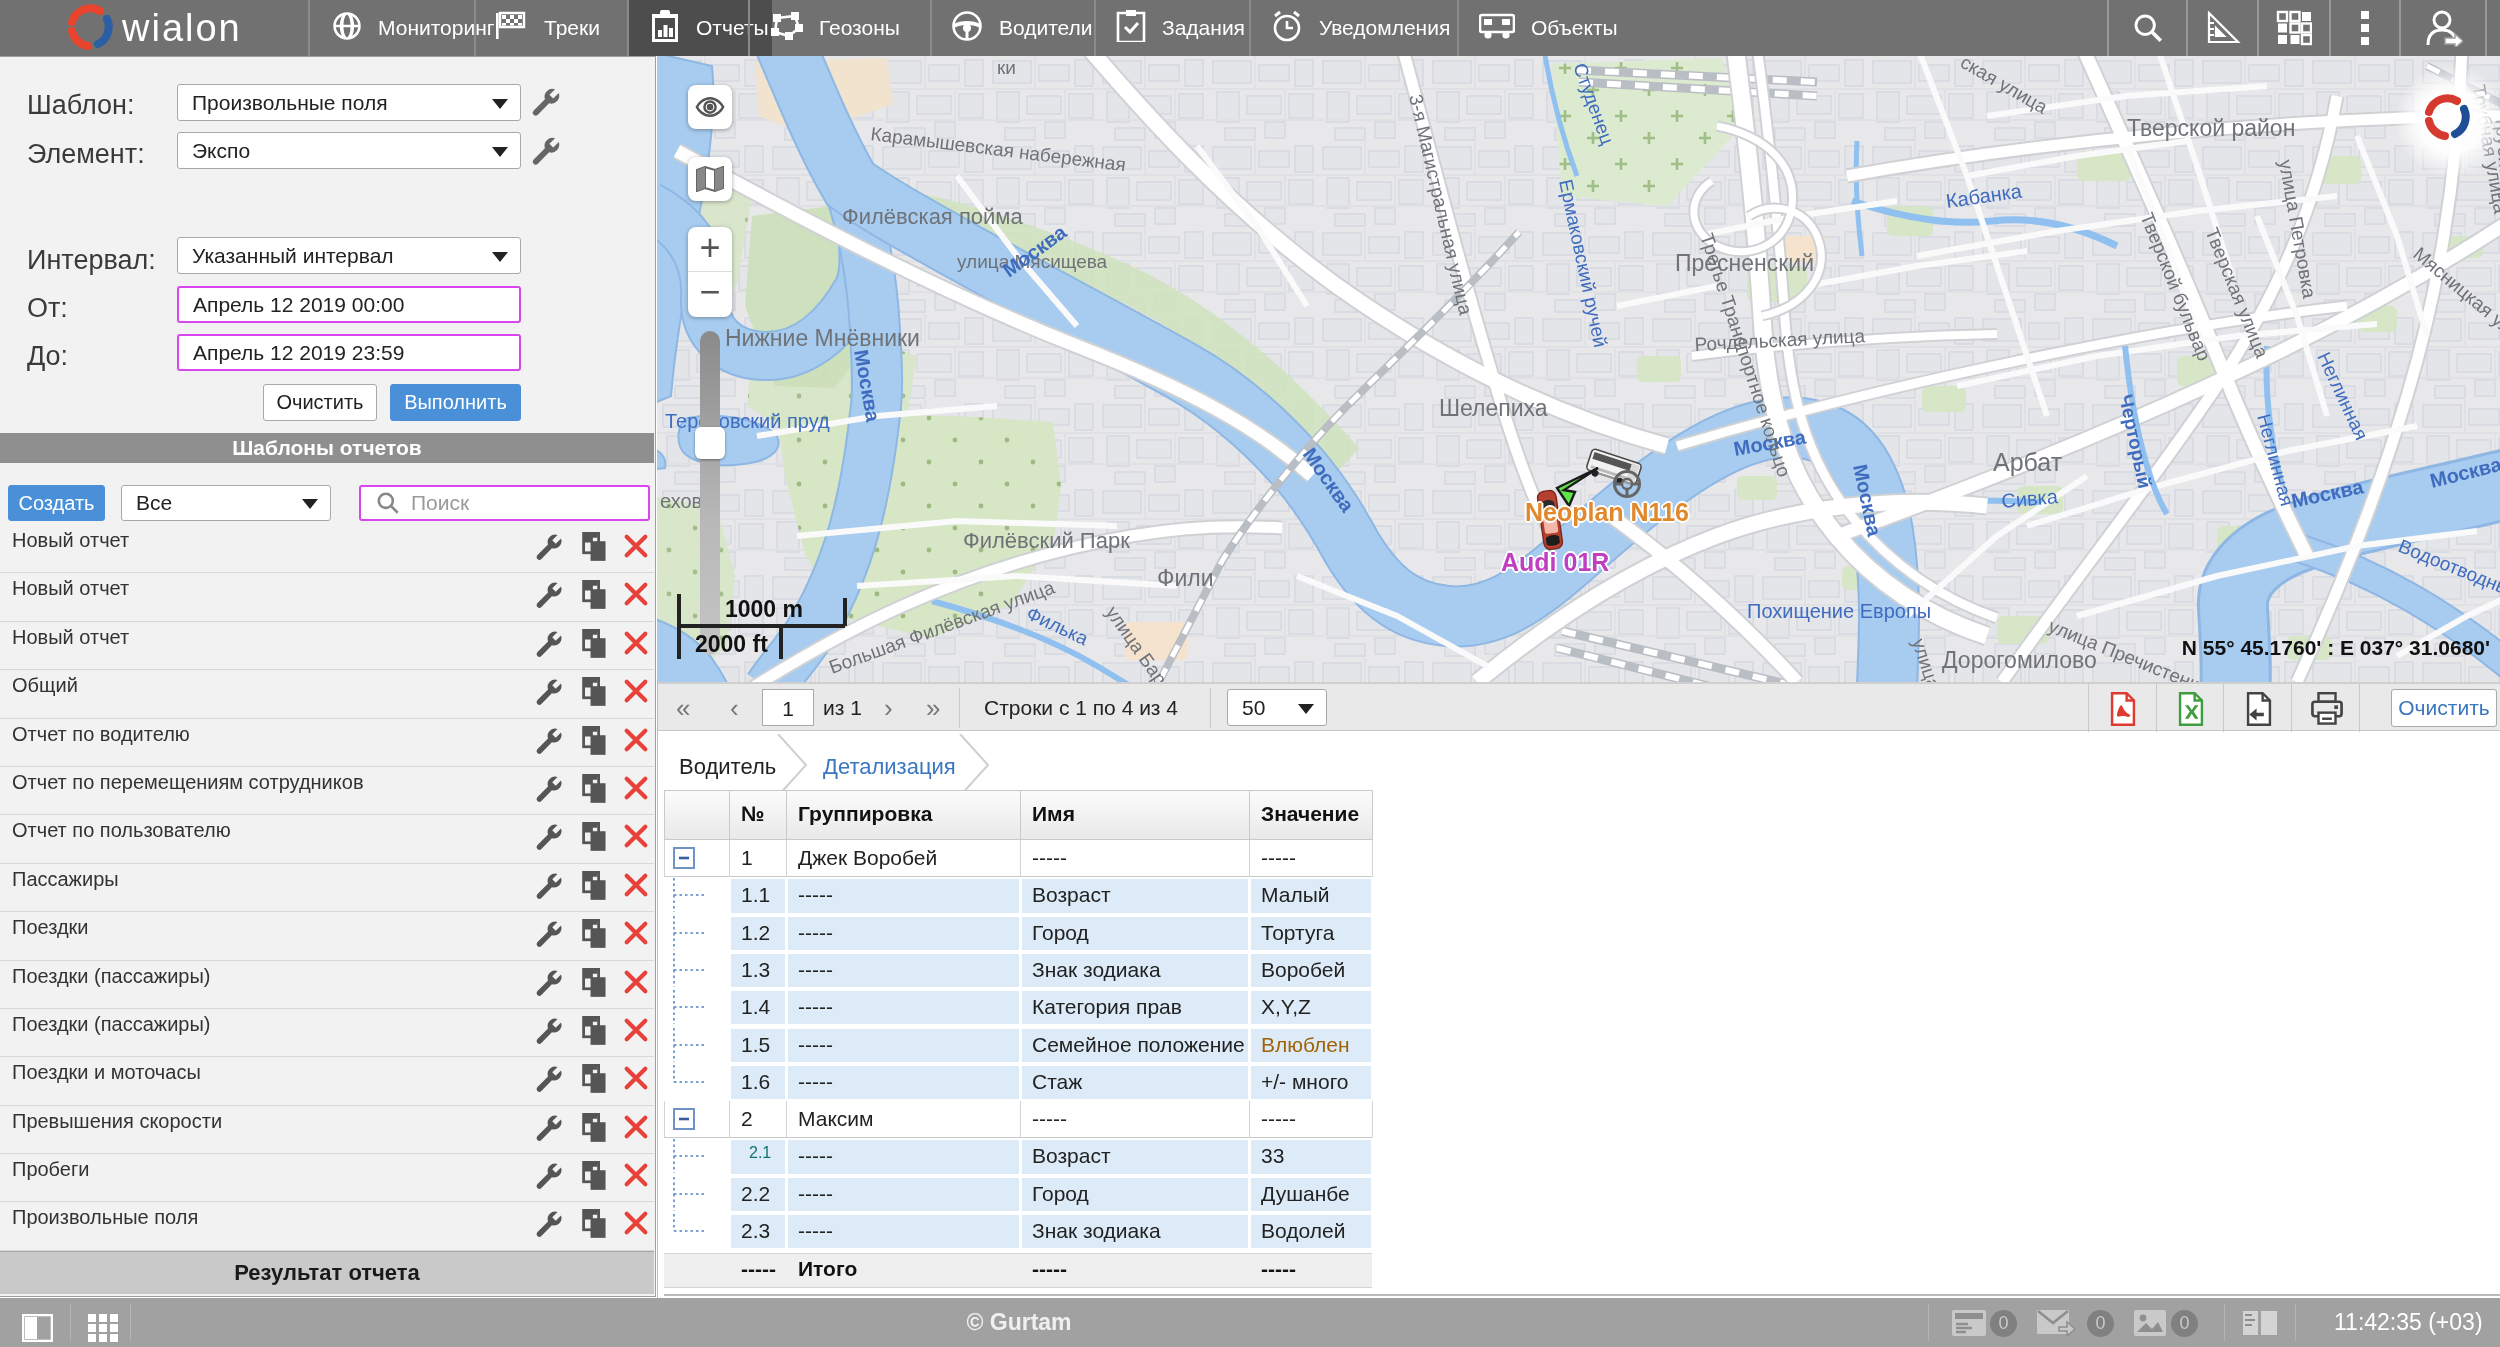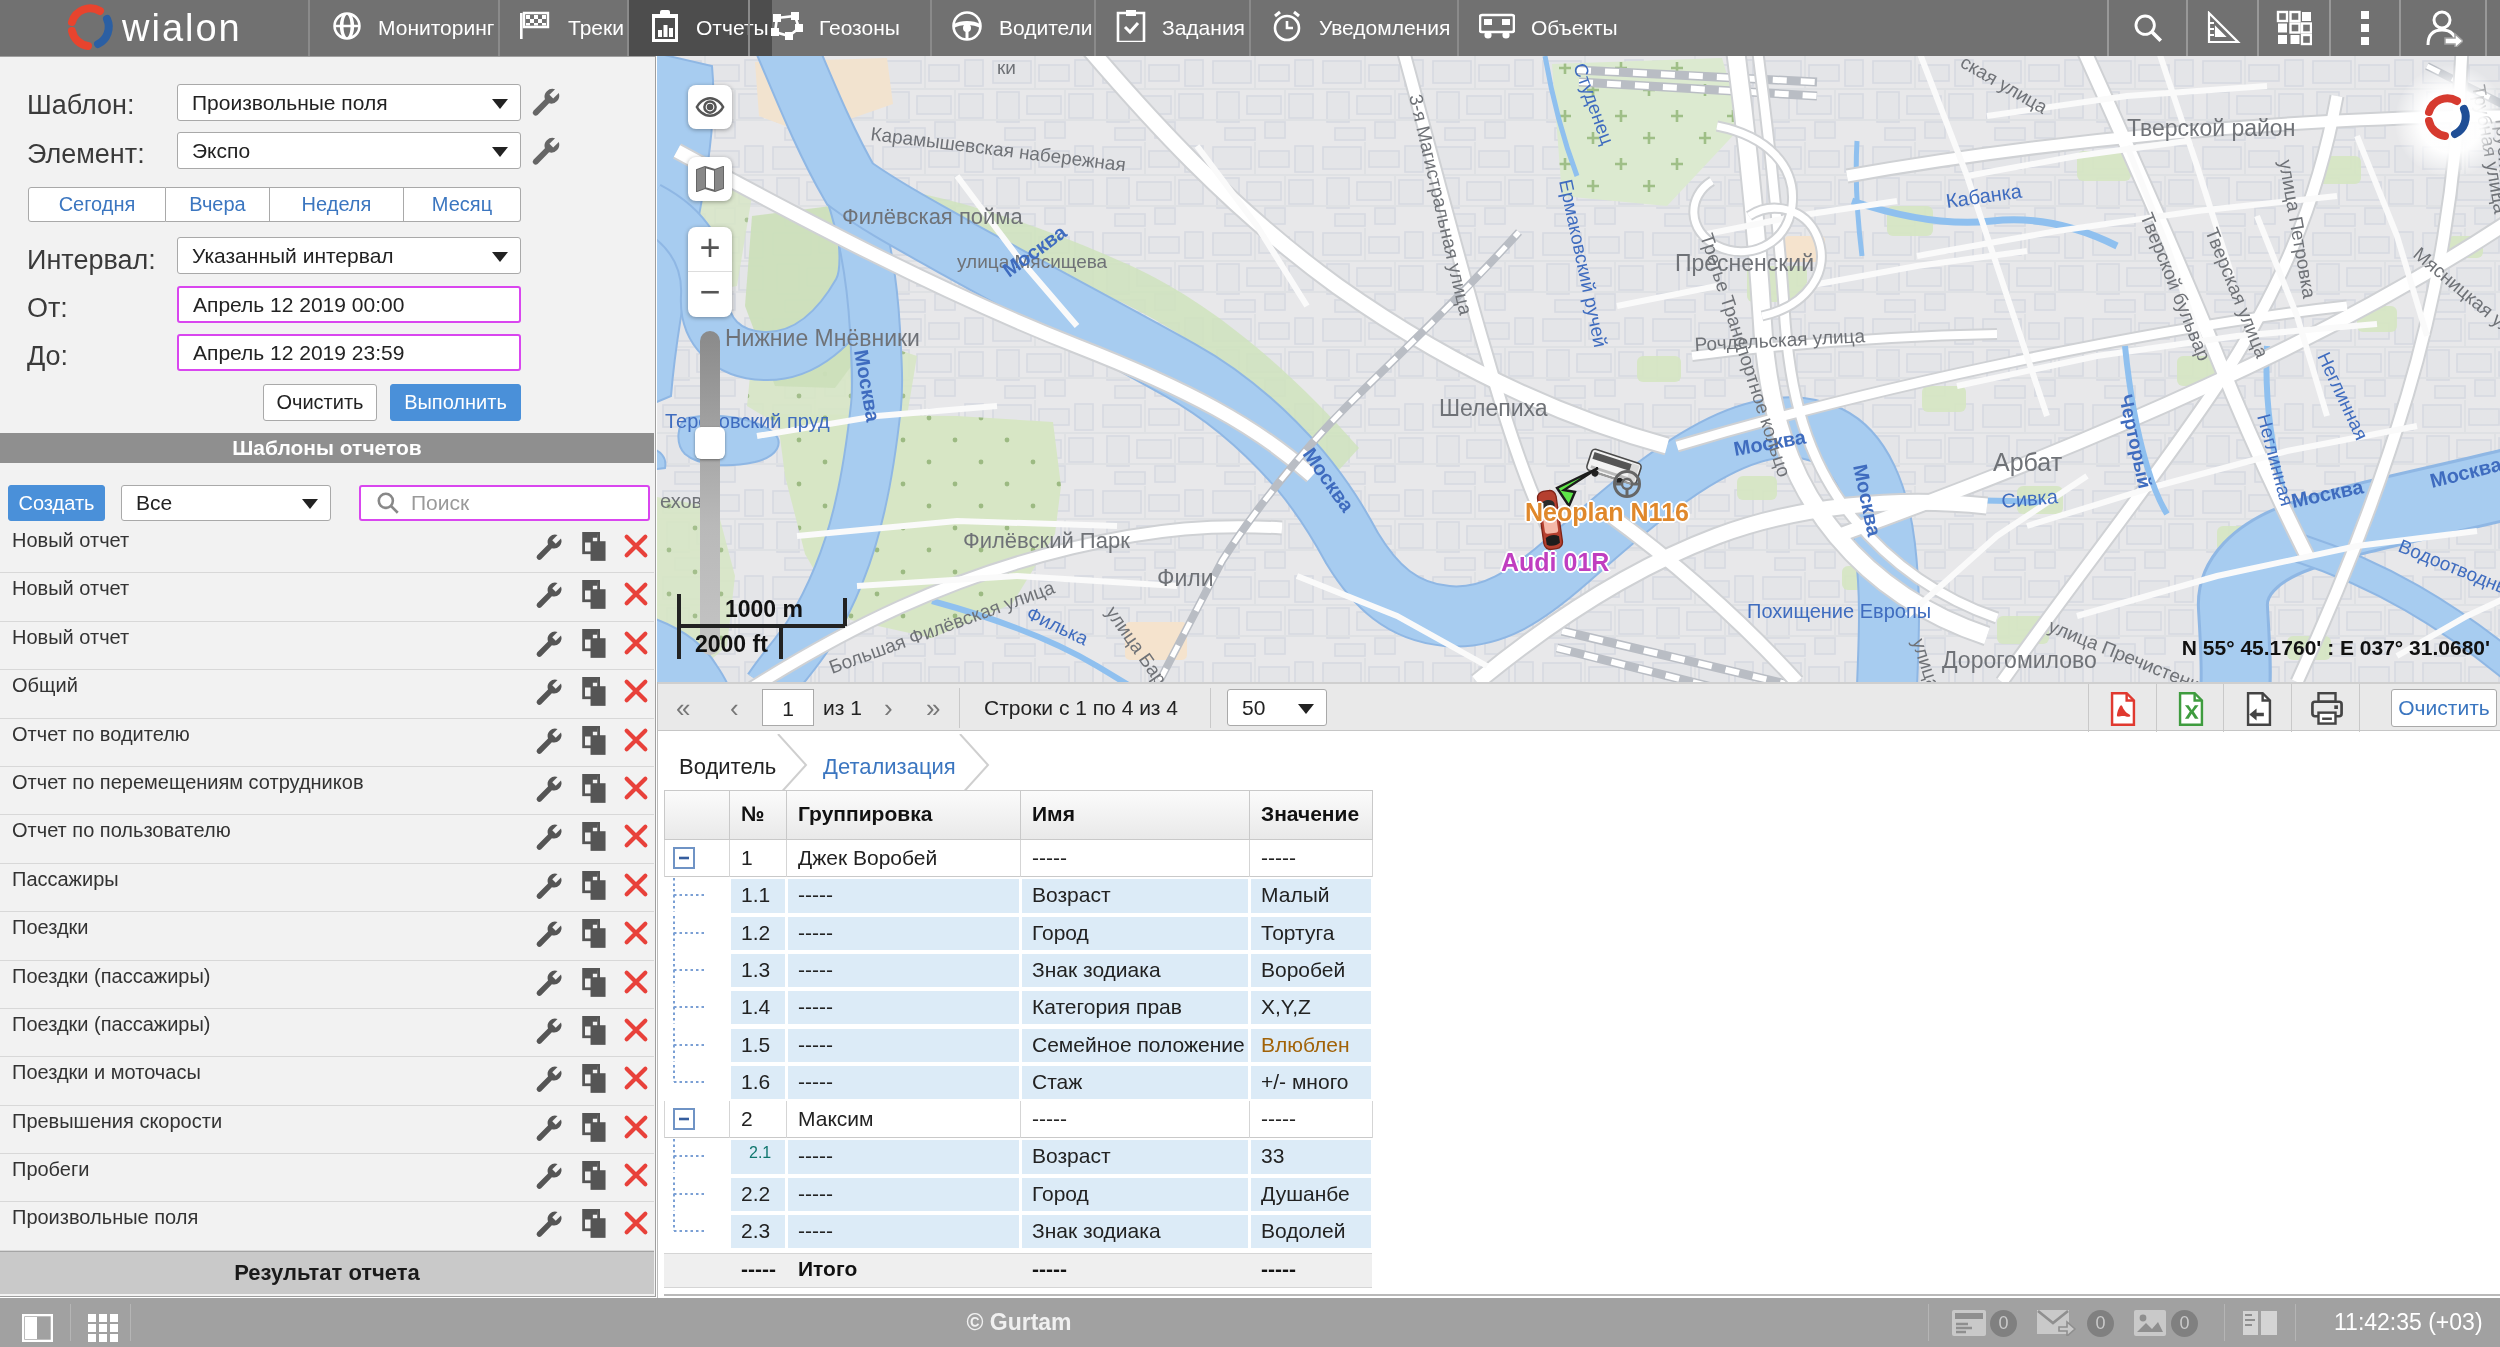--- a/index.html
+++ b/index.html
@@ -54,21 +54,21 @@
           <path d="M -2 19 A 19 19 0 0 1 -18 4" fill="none" stroke="#e8442e" stroke-width="8" stroke-linecap="round"></path>
         </g>
         <text x="122" y="41" font-family="Liberation Sans, sans-serif" font-size="38" fill="#fff" letter-spacing="2">wialon</text>
       </svg>
     </div>
     <div class="item" style="left:308px;width:190px;"><span class="icon" style="margin-left:22px;">
       <svg width="30" height="30" viewBox="0 0 24 24" fill="#fff">
             <path d="M12 1a11 11 0 1 0 0 22 11 11 0 0 0 0-22zm8.9 10h-3.2c-.1-2.6-.7-5-1.6-6.8 2.6 1.2 4.5 3.8 4.8 6.8zM12 21c-1.1 0-2.6-3-2.8-8h5.6c-.2 5-1.7 8-2.8 8zm-2.8-10C9.4 6 10.9 3 12 3s2.6 3 2.8 8H9.2zM7.9 4.2C7 6 6.4 8.4 6.3 11H3.1c.3-3 2.2-5.6 4.8-6.8zM3.1 13h3.2c.1 2.6.7 5 1.6 6.8-2.6-1.2-4.5-3.8-4.8-6.8zm13 6.8c.9-1.8 1.5-4.2 1.6-6.8h3.2c-.3 3-2.2 5.6-4.8 6.8z"></path>
           </svg>
     </span>Мониторинг</div>
-    <div class="item" style="left:498px;width:129px;"><span class="icon" style="margin-left:18px;">
+    <div class="item" style="left:474px;width:129px;"><span class="icon" style="margin-left:18px;">
       <svg width="34" height="30" viewBox="0 0 34 30" fill="#fff">
             <rect x="2" y="2" width="2.6" height="26"></rect>
             <path d="M6 2h24v14H6z" fill="none" stroke="#fff" stroke-width="2.4"></path>
             <g fill="#fff">
               <rect x="8" y="4" width="4" height="4"></rect>
               <rect x="16" y="4" width="4" height="4"></rect>
               <rect x="24" y="4" width="4" height="4"></rect>
               <rect x="12" y="8" width="4" height="4"></rect>
               <rect x="20" y="8" width="4" height="4"></rect>
               <rect x="8" y="12" width="4" height="2.5"></rect>
@@ -176,26 +176,20 @@
     <div class="lab" style="left:27px;top:30px;">Шаблон:</div>
     <div class="sel" style="left:177px;top:27px;width:344px;height:37px;">Произвольные поля<span class="arr"></span></div>
     <svg style="position:absolute;left:530px;top:29px;" width="32" height="32" viewBox="0 0 24 24" fill="#666">
         <path d="M21.6 5.2 l-4.2 4.2 -2.8-2.8 4.2-4.2 a6 6 0 0 0-7.6 7.6 L2.6 18.6 a2.2 2.2 0 0 0 3.1 3.1 L14.3 13 a6 6 0 0 0 7.3-7.8z"></path>
       </svg>
     <div class="lab" style="left:27px;top:79px;">Элемент:</div>
     <div class="sel" style="left:177px;top:75px;width:344px;height:37px;">Экспо<span class="arr"></span></div>
     <svg style="position:absolute;left:530px;top:78px;" width="32" height="32" viewBox="0 0 24 24" fill="#666">
         <path d="M21.6 5.2 l-4.2 4.2 -2.8-2.8 4.2-4.2 a6 6 0 0 0-7.6 7.6 L2.6 18.6 a2.2 2.2 0 0 0 3.1 3.1 L14.3 13 a6 6 0 0 0 7.3-7.8z"></path>
       </svg>
-    <div class="segrow" style="left:28px;top:130px;width:493px;height:35px;">
-      <div class="seg" style="width:138px;">Сегодня</div>
-        <div class="seg" style="width:104px;">Вчера</div>
-        <div class="seg" style="width:134px;">Неделя</div>
-        <div class="seg" style="width:117px;">Месяц</div>
-    </div>
     <div class="lab" style="left:27px;top:185px;">Интервал:</div>
     <div class="sel" style="left:177px;top:180px;width:344px;height:37px;">Указанный интервал<span class="arr"></span></div>
     <div class="lab" style="left:27px;top:233px;">От:</div>
     <div class="inp" style="left:177px;top:229px;width:344px;height:37px;">Апрель 12 2019 00:00</div>
     <div class="lab" style="left:27px;top:281px;">До:</div>
     <div class="inp" style="left:177px;top:277px;width:344px;height:37px;">Апрель 12 2019 23:59</div>
     <div class="btn white" style="left:263px;top:327px;width:114px;height:37px;">Очистить</div>
     <div class="btn blue" style="left:390px;top:327px;width:131px;height:37px;">Выполнить</div>
     <div class="sechdr" style="top:376px;">Шаблоны отчетов</div>
     <div class="btn blue" style="left:8px;top:428px;width:97px;height:36px;">Создать</div>

